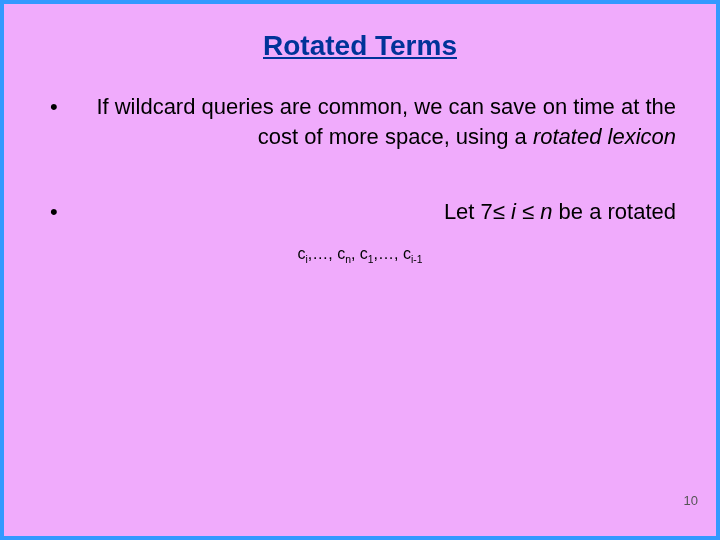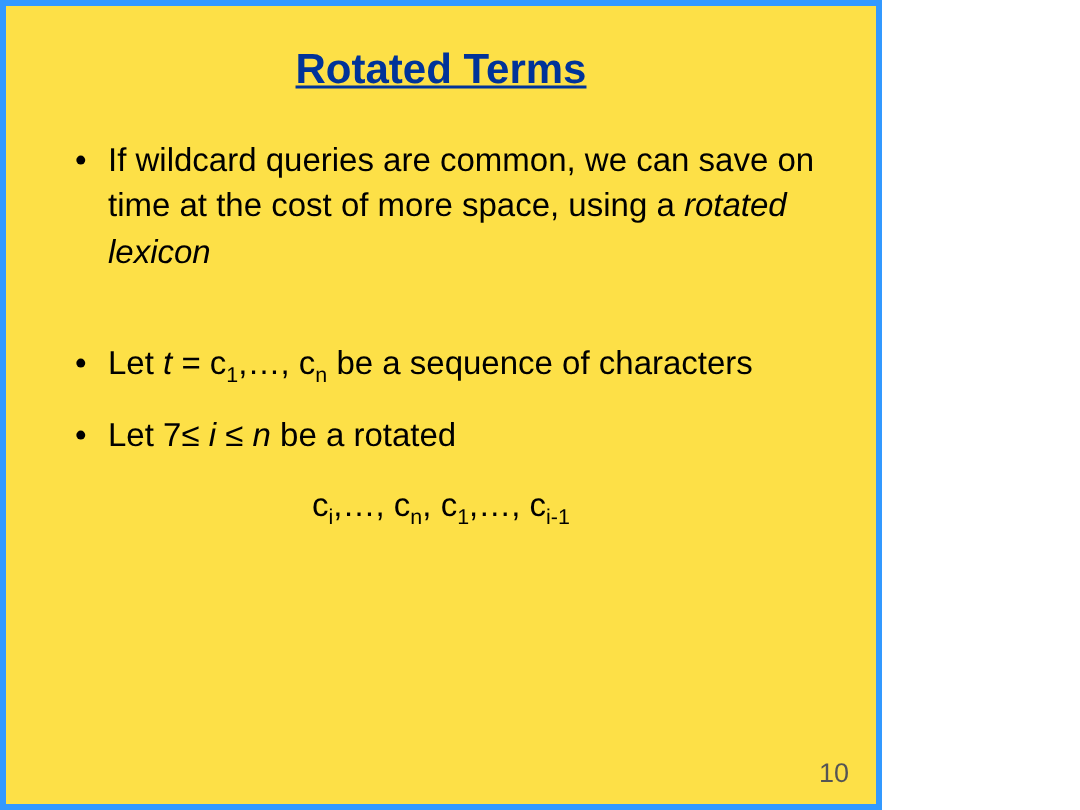--- a/index.html
+++ b/index.html
@@ -2,25 +2,25 @@
 <html><head>
 <meta charset="utf-8">
 <style>
   body {
     margin: 0;
     padding: 0;
     font-family: Arial, Helvetica, sans-serif;
     background: #fff;
   }
   .slide {
-    width: 588px;
+    width: 720px;
     height: 540px;
     box-sizing: border-box;
     border: 4px solid #3399ff;
-    background: #fde047;
+    background: #f0abfc;
     position: relative;
     padding: 24px 40px 30px 40px;
   }
   .title {
     text-align: center;
     font-size: 28px;
     font-weight: bold;
     color: #003399;
     text-decoration: underline;
     margin-bottom: 30px;
@@ -31,50 +31,51 @@
     padding: 0;
     margin: 0;
   }
   ul.bullets > li {
     position: relative;
     padding-left: 28px;
     font-size: 22px;
     color: #000;
     line-height: 1.38;
     margin-bottom: 18px;
+    text-align: right;
   }
   ul.bullets > li::before {
     content: "•";
     position: absolute;
     left: 6px;
     top: 0;
     color: #000;
     font-size: 22px;
   }
   .gap {
     height: 26px;
   }
   .italic { font-style: italic; }
   sub {
     font-size: 0.65em;
     vertical-align: sub;
     line-height: 0;
   }
   .formula {
     text-align: center;
-    font-size: 22px;
+    font-size: 16px;
     color: #000;
     margin-top: 8px;
     margin-bottom: 0;
   }
   .pagenum {
     position: absolute;
     right: 18px;
-    bottom: 10px;
-    font-size: 18px;
+    bottom: 28px;
+    font-size: 13px;
     color: #555;
   }
   .leq {
     font-family: Arial, sans-serif;
   }
 </style>
 </head>
 <body>
 
 <div class="slide">
@@ -84,23 +85,20 @@
   <ul class="bullets">
     <li>
       <span>If wildcard queries are common, we can save on time at the cost of more space, using a </span><span class="italic">rotated lexicon</span>
     </li>
   </ul>
 
   <div class="gap"></div>
 
   <ul class="bullets">
     <li>
-      <span>Let </span><span class="italic">t</span><span> = c</span><sub>1</sub><span>,…, c</span><sub>n</sub><span> be a sequence of characters</span>
-    </li>
-    <li>
       <span>Let 7</span><span class="leq">≤</span><span class="italic"> i </span><span class="leq">≤</span><span class="italic"> n</span><span> be a rotated</span>
     </li>
   </ul>
 
   <div class="formula">
     <span>c</span><sub>i</sub><span>,…, </span><span>c</span><sub>n</sub><span>, c</span><sub>1</sub><span>,…, c</span><sub>i-1</sub>
   </div>
 
   <div class="pagenum">10</div>
 </div>

